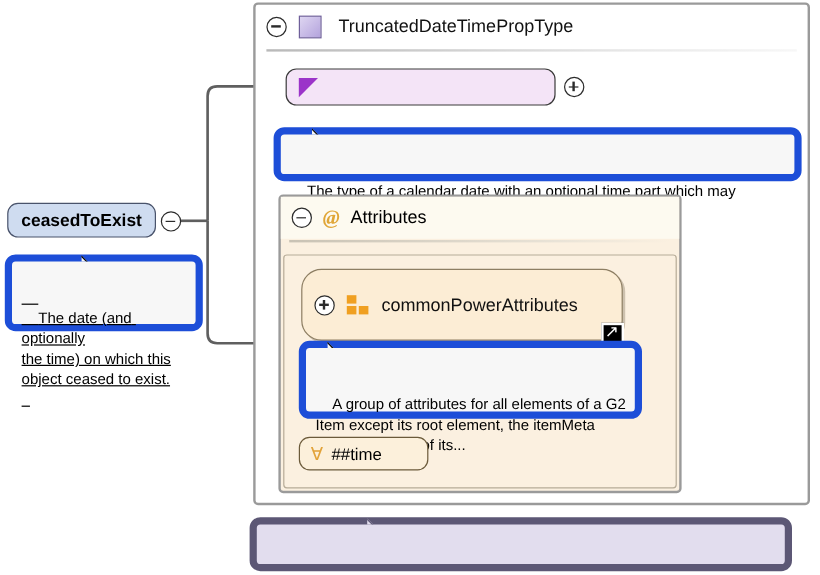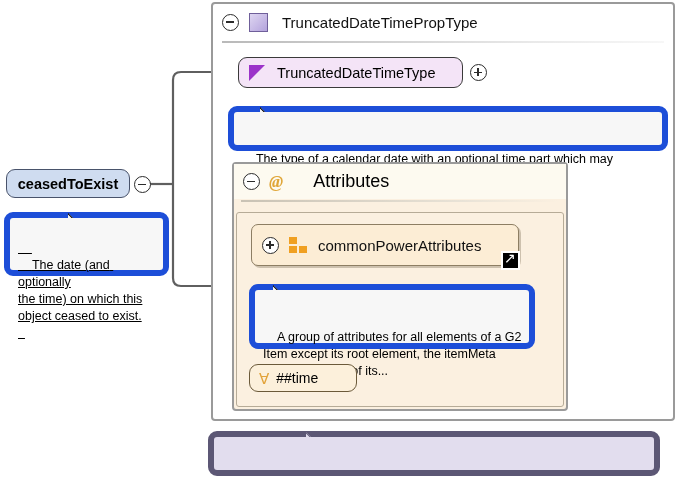--- a/index.html
+++ b/index.html
@@ -213,50 +213,50 @@
     left: 234px; top: 164px;
     width: 332px; height: 35px;
     background: #fdfaf0;
     display: flex;
     align-items: center;
     gap: 9px;
     padding-left: 9px;
     box-sizing: border-box;
   }
   .attr-head .title {
-    font-size: 18px;
-    margin-left: 21px;
+    font-size: 15px;
+    margin-left: 0;
   }
   .attr-rule {
     position: absolute;
     left: 241px; top: 200px;
     width: 318px; height: 2px;
     background: linear-gradient(to right, #c9c2b4, #e9e3d7 70%, #fbf0e0);
   }
   .inner-panel {
     position: absolute;
     left: 236px; top: 212px;
     width: 328px; height: 195px;
     border: 1px solid #b6ab97;
     border-radius: 3px;
     background: transparent;
     box-sizing: border-box;
   }
 
   .cpa {
     position: absolute;
     left: 251px; top: 224px;
-    width: 268px; height: 42px;
+    width: 268px; height: 60px;
     box-sizing: border-box;
     display: flex;
     align-items: center;
     gap: 10px;
     padding-left: 10px;
     border: 1px solid #8d7e63;
-    border-radius: 7px;
+    border-radius: 17px;
     background: #fcedd5;
     font-size: 15px;
     box-shadow: 2px 2px 0 rgba(120,105,80,0.35);
   }
   .cpa .lbl { color: #111; }
   .ref-badge {
     position: absolute;
     right: -2px; bottom: -5px;
     width: 19px; height: 19px;
     background: #000000;
@@ -309,21 +309,20 @@
   <div class="outer-box"></div>
   <div class="outer-head">
     <div class="expander"></div>
     <div class="ico-sq"></div>
     <div class="title">TruncatedDateTimePropType</div>
   </div>
   <div class="head-rule"></div>
 
   <div class="chip chip-type" style="left:238px; top:57px; width:225px; height:31px; gap:9px; padding-left:9px;">
     <div class="ico-tri"></div>
-    <span>TruncatedDateTimeType</span>
   </div>
   <div class="expander plus expander-free" style="left:470px; top:64px;"></div>
 
   <div class="balloon" style="left:228px; top:106px; width:440px; height:45px;">
     <div class="tail" style="left:26px;"></div>
     <span>The type of a calendar date with an optional time part which may
 be truncated from the second part to the month part</span>
   </div>
 
   <div class="attr-panel"></div>

